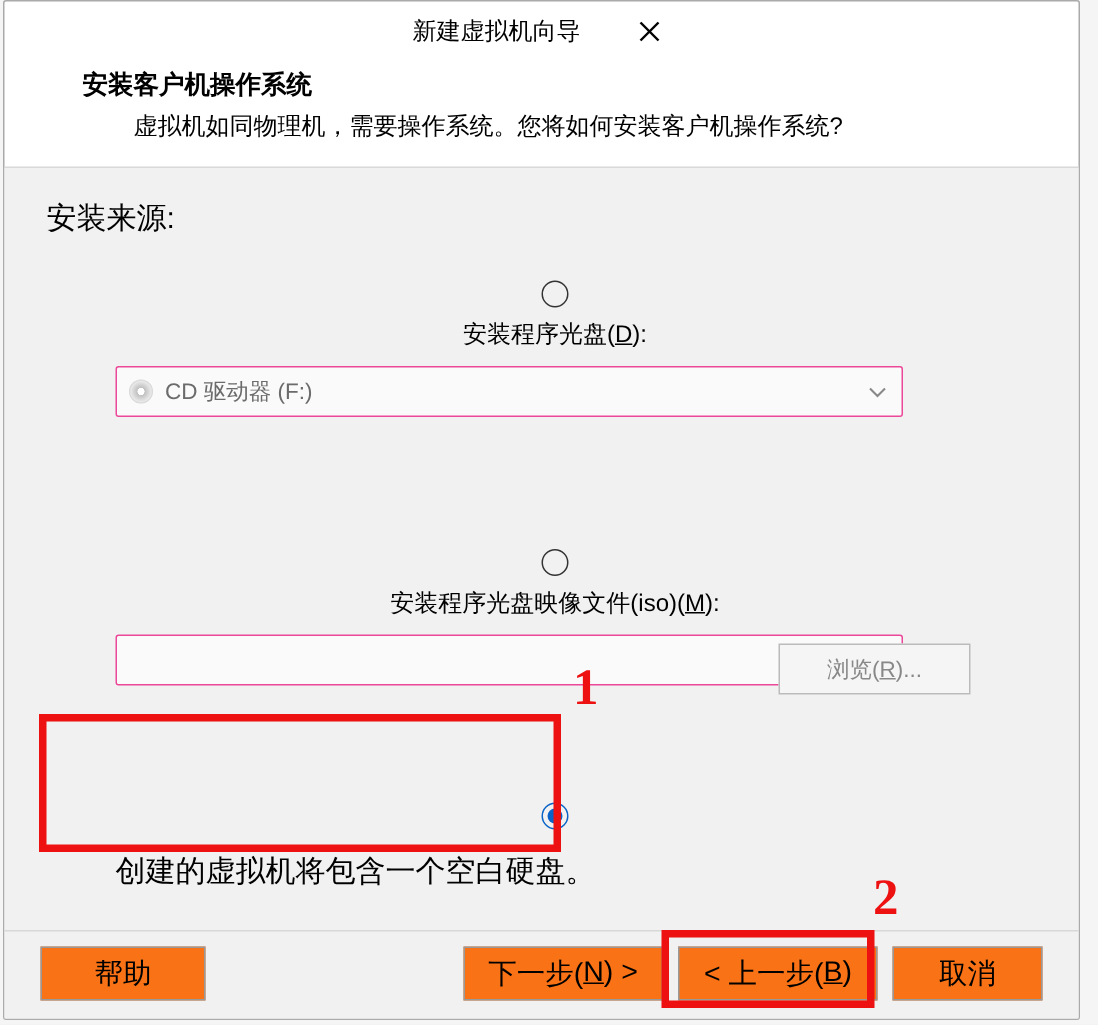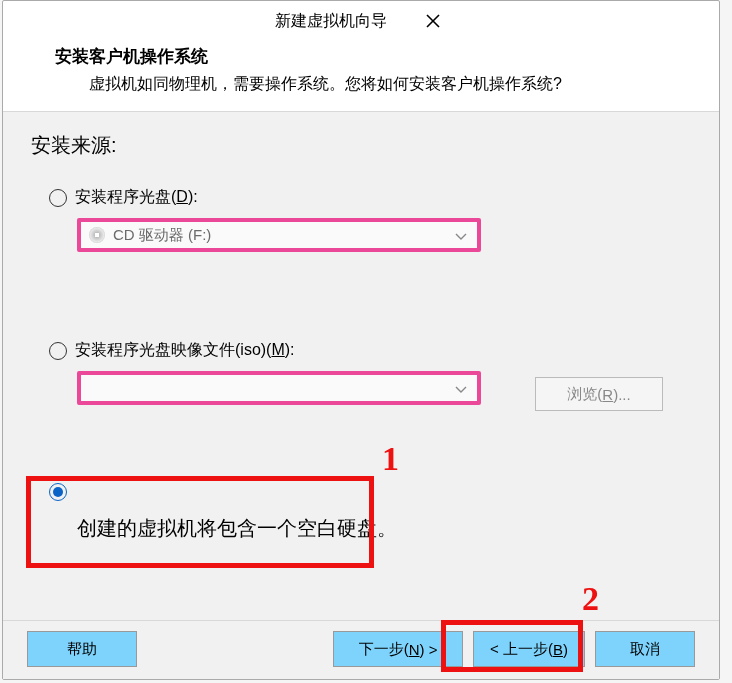--- a/index.html
+++ b/index.html
@@ -65,20 +65,21 @@
       font-size: 20px;
       margin-bottom: 28px;
     }
     .opt {
       display: flex;
       align-items: center;
       gap: 8px;
       margin-left: 18px;
       margin-bottom: 10px;
       font-size: 16px;
+      flex-direction: column;
     }
     .radio {
       width: 18px; height: 18px;
       border: 1.5px solid #333;
       border-radius: 50%;
       display: inline-flex;
       align-items: center; justify-content: center;
       flex-shrink: 0;
     }
     .radio.checked {
@@ -86,24 +87,24 @@
     }
     .radio.checked::after {
       content: "";
       width: 10px; height: 10px;
       background: #0a64c8;
       border-radius: 50%;
     }
     .combo {
       margin-left: 46px;
       margin-top: 0;
-      width: 404px;
+      width: 525px;
       height: 34px;
       background: #fafafa;
-      border: 4px solid #ec4899;
+      border: 1px solid #ec4899;
       border-radius: 2px;
       display: flex;
       align-items: center;
       padding: 0 8px;
       font-size: 15px;
       color: #6b6b6b;
       position: relative;
     }
     .combo .cd-icon {
       width: 16px; height: 16px;
@@ -111,21 +112,21 @@
       background: radial-gradient(circle, #fff 20%, #c0c0c0 22%, #e8e8e8 60%, #999 100%);
       margin-right: 8px;
       flex-shrink: 0;
     }
     .combo .caret {
       position: absolute;
       right: 10px;
     }
     .browse-btn {
       position: absolute;
-      right: 28px;
+      right: 44px;
       height: 34px;
       width: 128px;
       background: #f5f5f5;
       border: 1px solid #bbb;
       color: #888;
       font-size: 15px;
       display: inline-flex;
       align-items: center;
       justify-content: center;
     }
@@ -145,23 +146,23 @@
       background: #f1f1f1;
       display: flex;
       align-items: center;
       padding: 10px 24px 12px 24px;
       gap: 10px;
     }
     .btn {
       height: 36px;
       min-width: 110px;
       padding: 0 16px;
-      background: #7dd3fc;
+      background: #f97316;
       border: 1px solid #999;
-      font-size: 15px;
+      font-size: 19px;
       display: inline-flex;
       align-items: center;
       justify-content: center;
       cursor: pointer;
     }
     .spacer { flex: 1; }
     
     .anno {
       position: absolute;
       border: 5px solid #e11;

